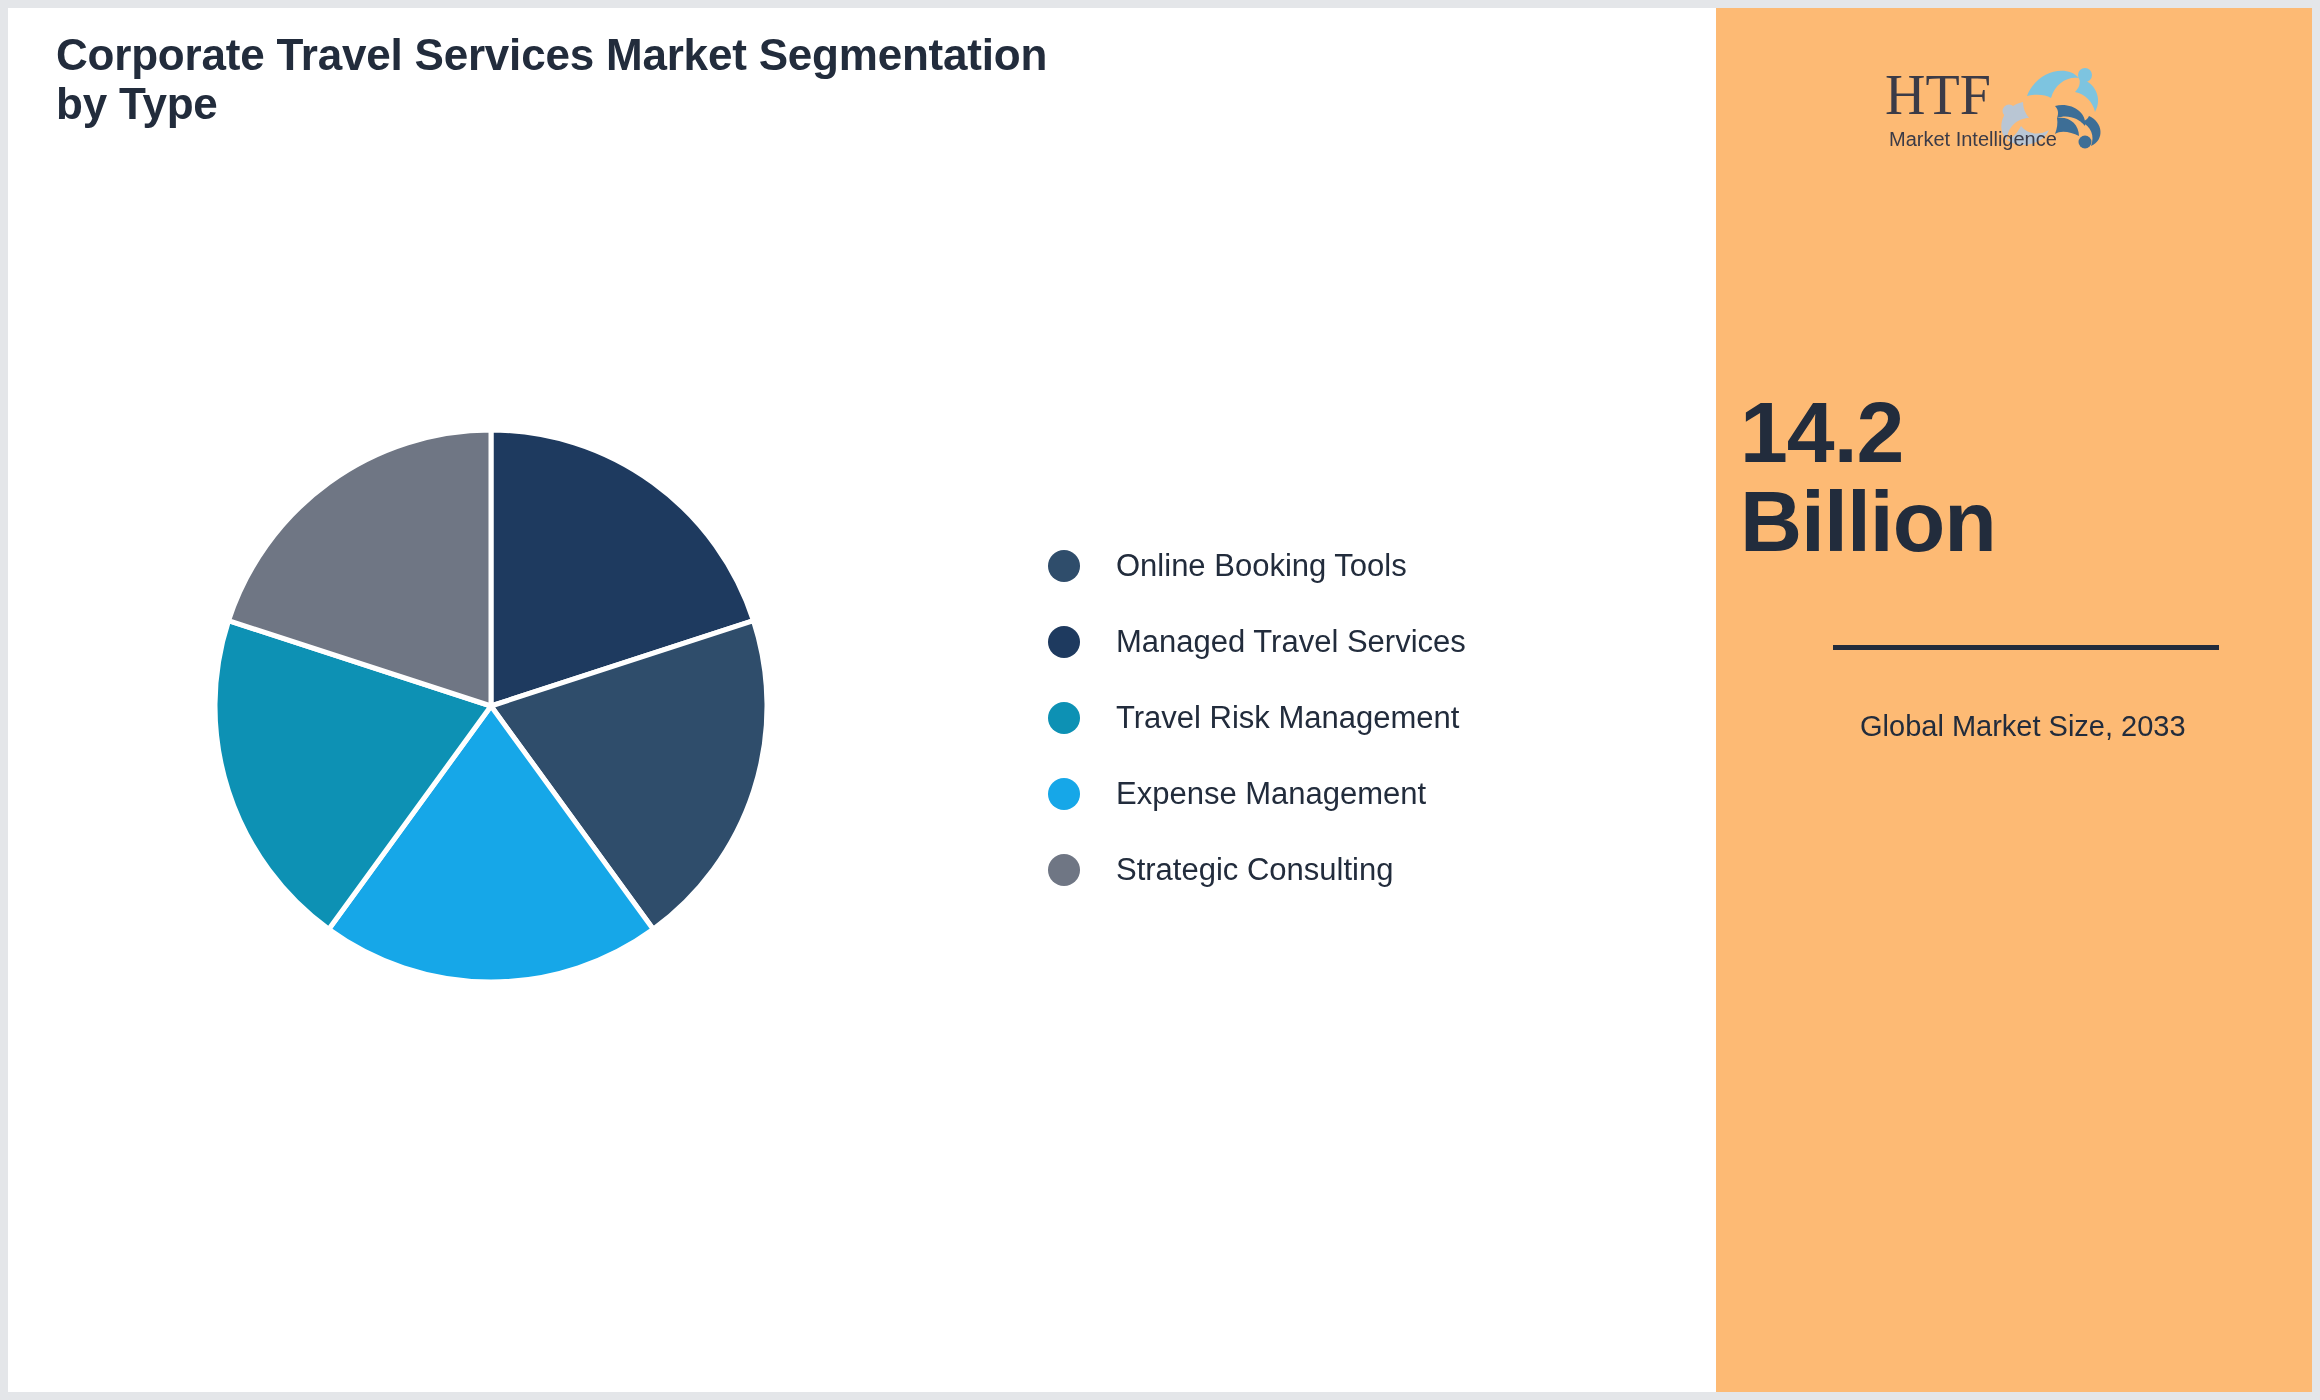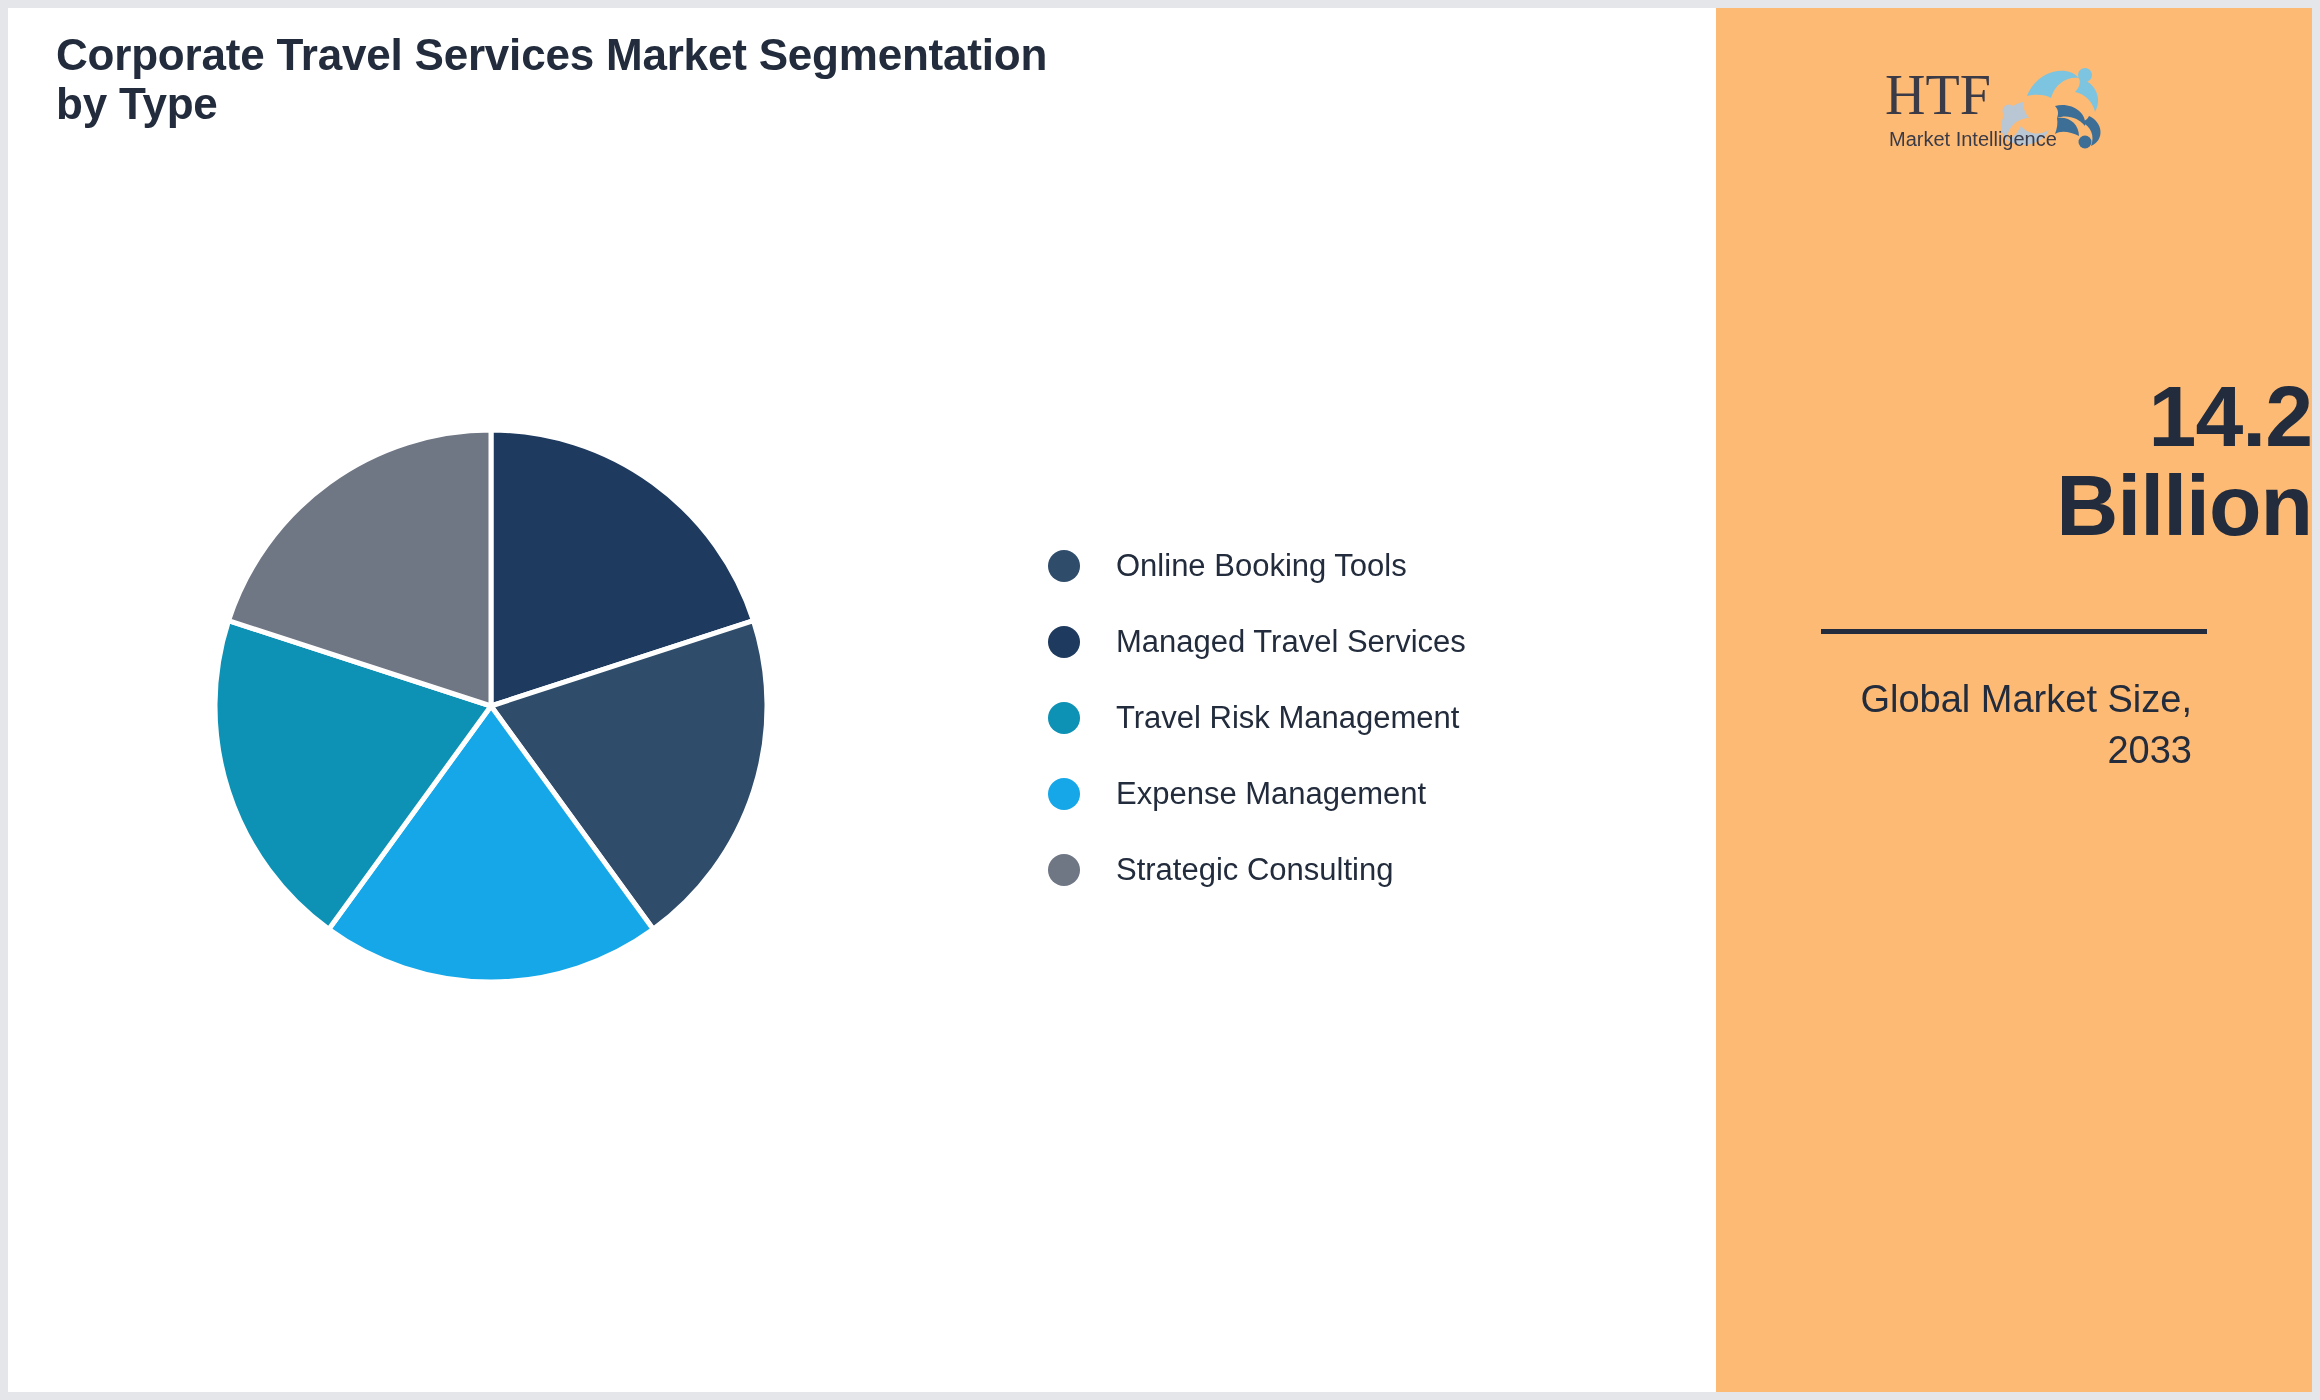--- a/index.html
+++ b/index.html
@@ -81,40 +81,41 @@
     position:absolute;
     left:50%;
     transform:translateX(-50%);
     top:48px;
     width:270px;
     height:96px;
   }
   #stat-block {
     position:absolute;
     left:0; right:0;
-    top:364px;
-    text-align:right;
+    top:380px;
+    text-align:left;
+    padding-left:24px;
   }
   #stat-value {
     font-size:86px;
     font-weight:bold;
     line-height:1.04;
     color:#222c3c;
     letter-spacing:-1px;
     white-space:pre-line;
   }
   #stat-divider {
     width:386px;
     height:5px;
     background:#222c3c;
     margin:78px auto 0 auto;
   }
   #stat-caption {
-    margin-top:40px;
-    font-size:38px;
+    margin-top:57px;
+    font-size:29px;
     line-height:1.35;
     color:#222c3c;
     padding:0 120px;
   }
 </style>
 </head>
 <body>
 
 <div id="page">
 

